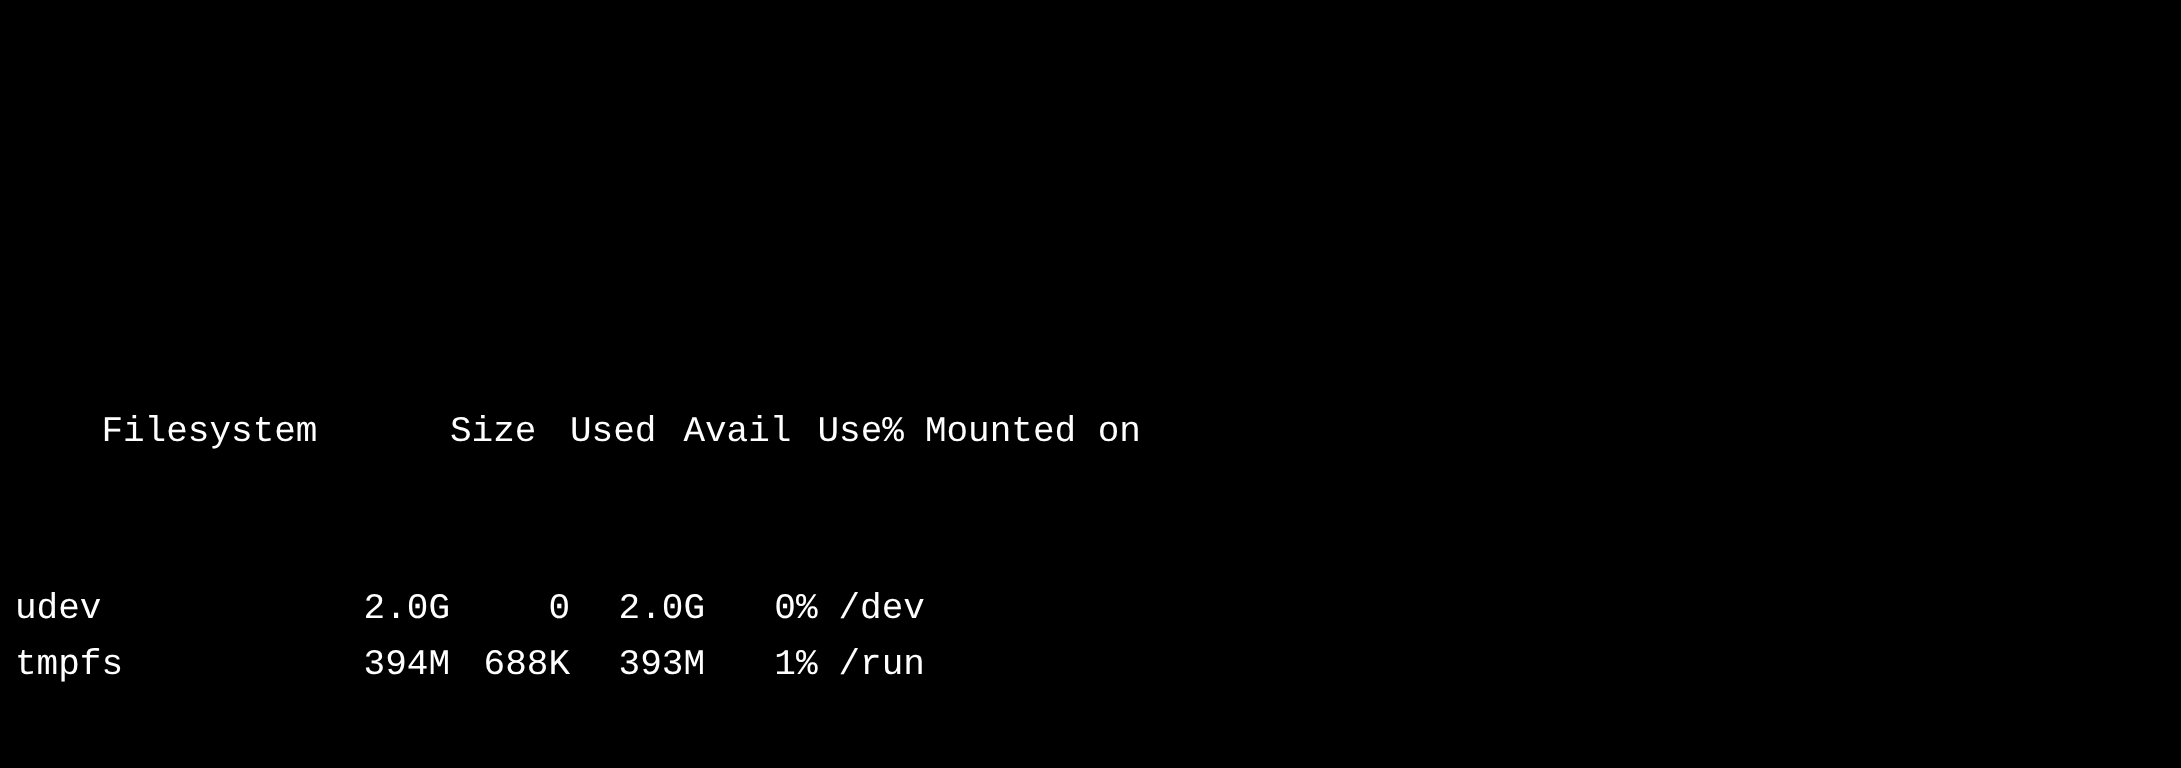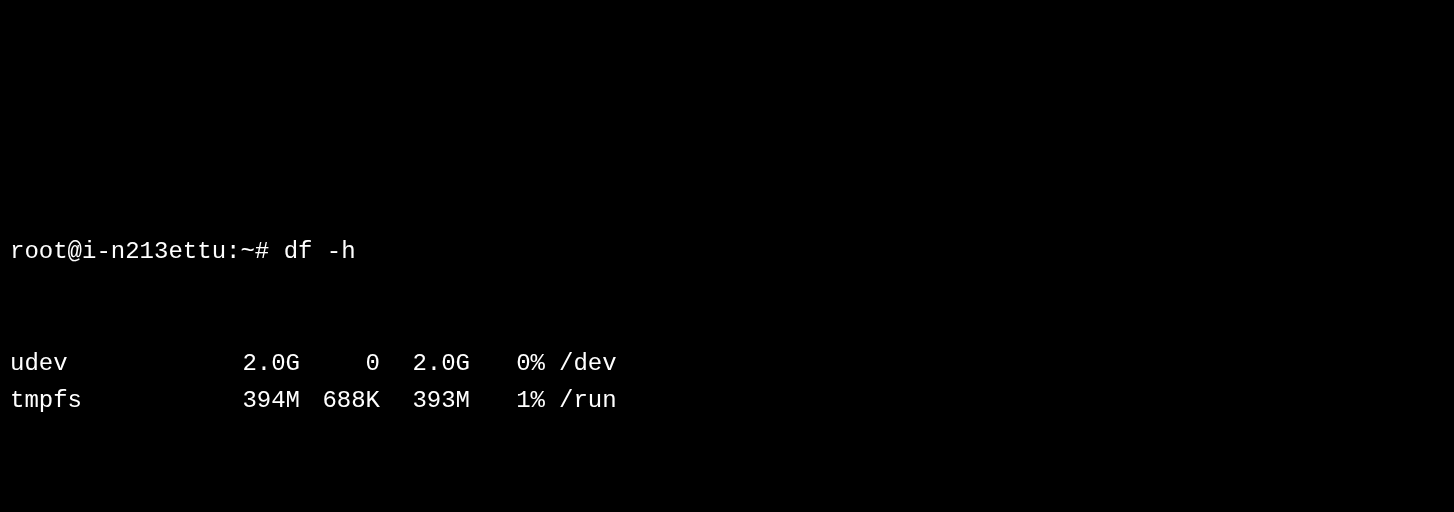--- a/index.html
+++ b/index.html
@@ -22,39 +22,39 @@
     .terminal {
       display: block;
     }
     .line {
       display: block;
       height: 37px;
     }
     .prompt-line {
       display: flex;
     }
-    .col-fs { display: inline-block; width: 210px; }
+    .col-fs { display: inline-block; width: 210px; margin-top: 43px; }
     .col-size { display: inline-block; width: 80px; text-align: right; }
     .col-used { display: inline-block; width: 80px; text-align: right; }
     .col-avail { display: inline-block; width: 90px; text-align: right; }
     .col-usep { display: inline-block; width: 75px; text-align: right; }
     .col-mount { display: inline-block; padding-left: 14px; text-align: center; }
     .hdr-fs { display: inline-block; width: 210px; }
     .hdr-size { display: inline-block; width: 80px; text-align: right; }
     .hdr-used { display: inline-block; width: 80px; text-align: right; }
     .hdr-avail { display: inline-block; width: 90px; text-align: right; }
     .hdr-usep { display: inline-block; width: 75px; text-align: right; }
     .hdr-mount { display: inline-block; padding-left: 14px; }
   </style>
 </head>
 <body>
 
 
 
 <div class="terminal">
-  <div class="line prompt-line">
-    <span>root@i-n213ettu:~#</span><span>&nbsp;</span><span>df -h</span>
+  <div class="line">
+    <span class="hdr-fs">Filesystem</span><span class="hdr-size">Size</span><span class="hdr-used">Used</span><span class="hdr-avail">Avail</span><span class="hdr-usep">Use%</span><span class="hdr-mount">Mounted on</span>
   </div>
   <div id="rows-container"><div class="line"><span class="col-fs">udev</span><span class="col-size">2.0G</span><span class="col-used">0</span><span class="col-avail">2.0G</span><span class="col-usep">0%</span><span class="col-mount">/dev</span></div><div class="line"><span class="col-fs">tmpfs</span><span class="col-size">394M</span><span class="col-used">688K</span><span class="col-avail">393M</span><span class="col-usep">1%</span><span class="col-mount">/run</span></div></div>
 </div>
 
 
 
 
 </body></html>

